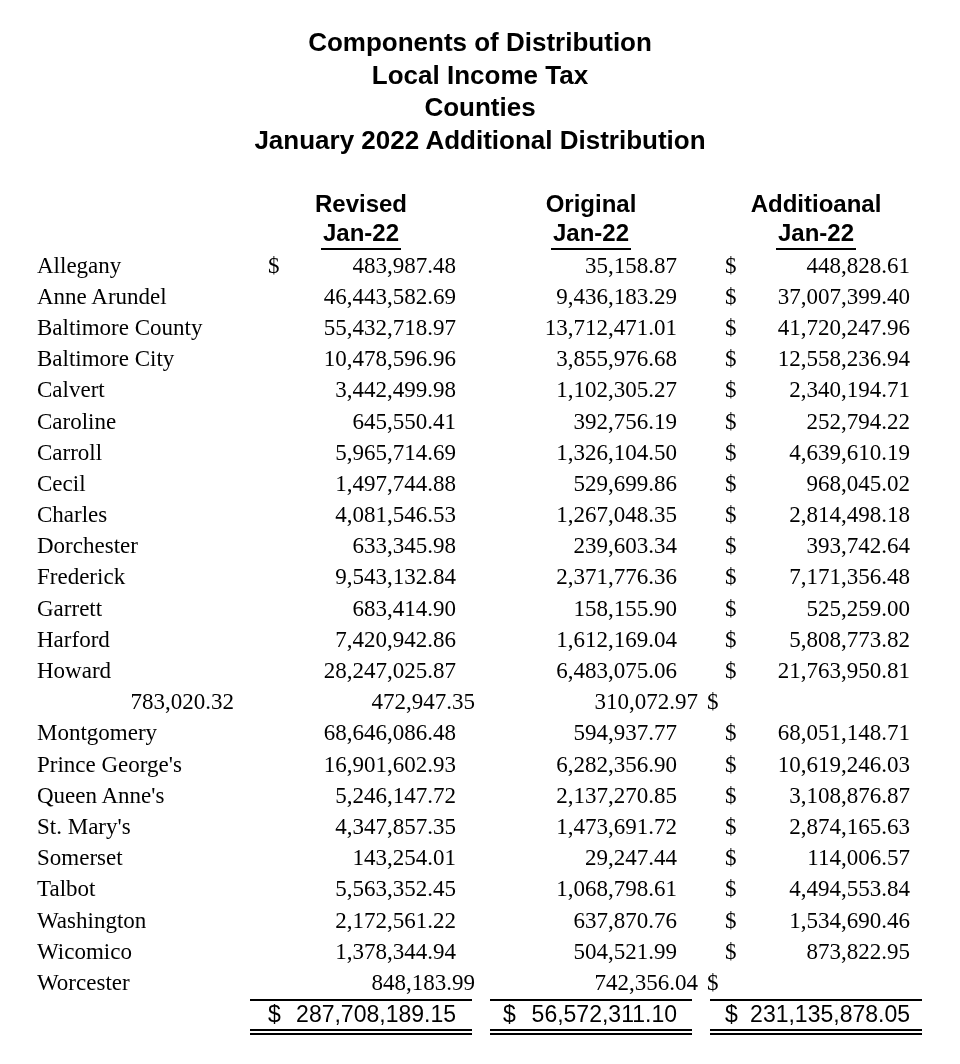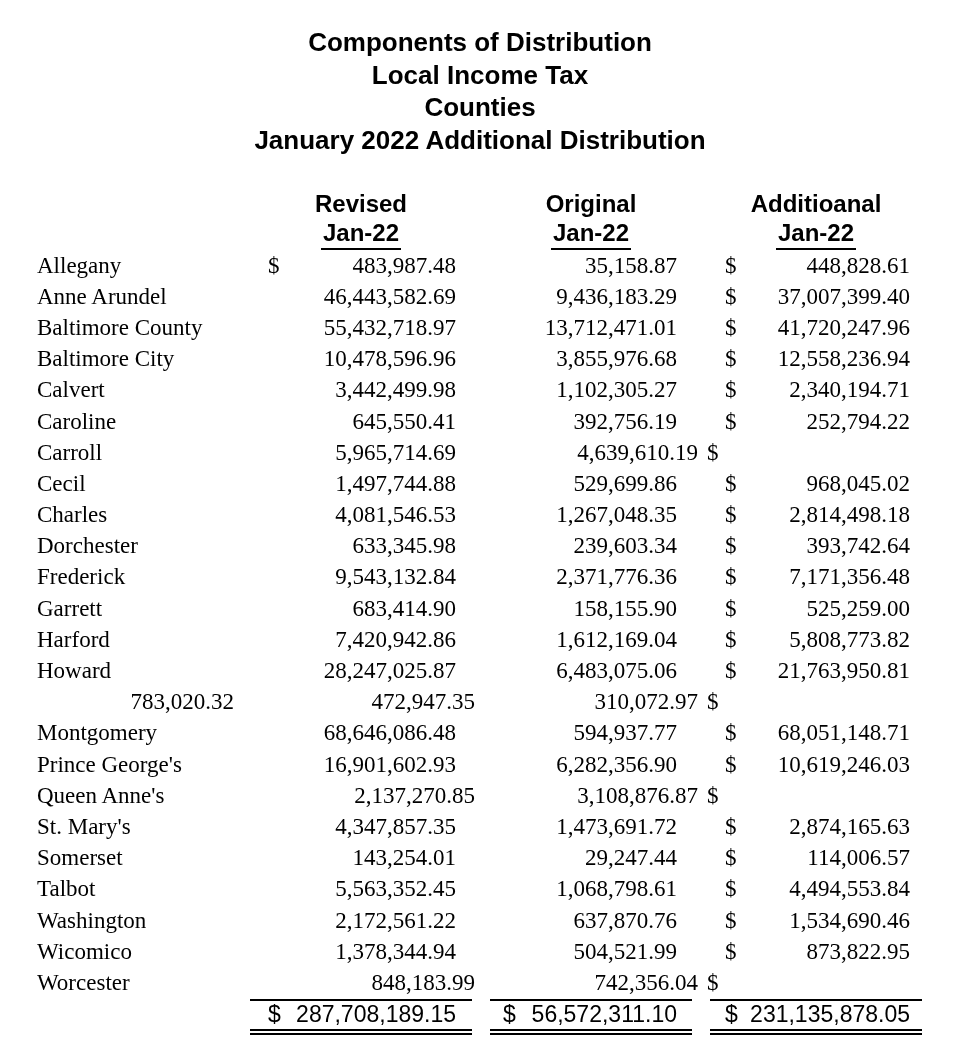--- a/index.html
+++ b/index.html
@@ -209,20 +209,24 @@
     </div>
   </div>
 
   <div class="grid body-row">
     <div class="c name">Carroll</div>
     <div class="c num rev">
       <span class="ds"></span>
       <span class="val">5,965,714.69</span>
     </div>
     <div class="c"></div>
+    <div class="c num orig">
+      <span class="ds"></span>
+      <span class="val">1,326,104.50</span>
+    </div>
     <div class="c"></div>
     <div class="c num add">
       <span class="ds">$</span>
       <span class="val">4,639,610.19</span>
     </div>
   </div>
 
   <div class="grid body-row">
     <div class="c name">Cecil</div>
     <div class="c num rev">
@@ -397,20 +401,24 @@
     </div>
     <div class="c"></div>
     <div class="c num add">
       <span class="ds">$</span>
       <span class="val">10,619,246.03</span>
     </div>
   </div>
 
   <div class="grid body-row">
     <div class="c name">Queen Anne's</div>
+    <div class="c num rev">
+      <span class="ds"></span>
+      <span class="val">5,246,147.72</span>
+    </div>
     <div class="c"></div>
     <div class="c num orig">
       <span class="ds"></span>
       <span class="val">2,137,270.85</span>
     </div>
     <div class="c"></div>
     <div class="c num add">
       <span class="ds">$</span>
       <span class="val">3,108,876.87</span>
     </div>

